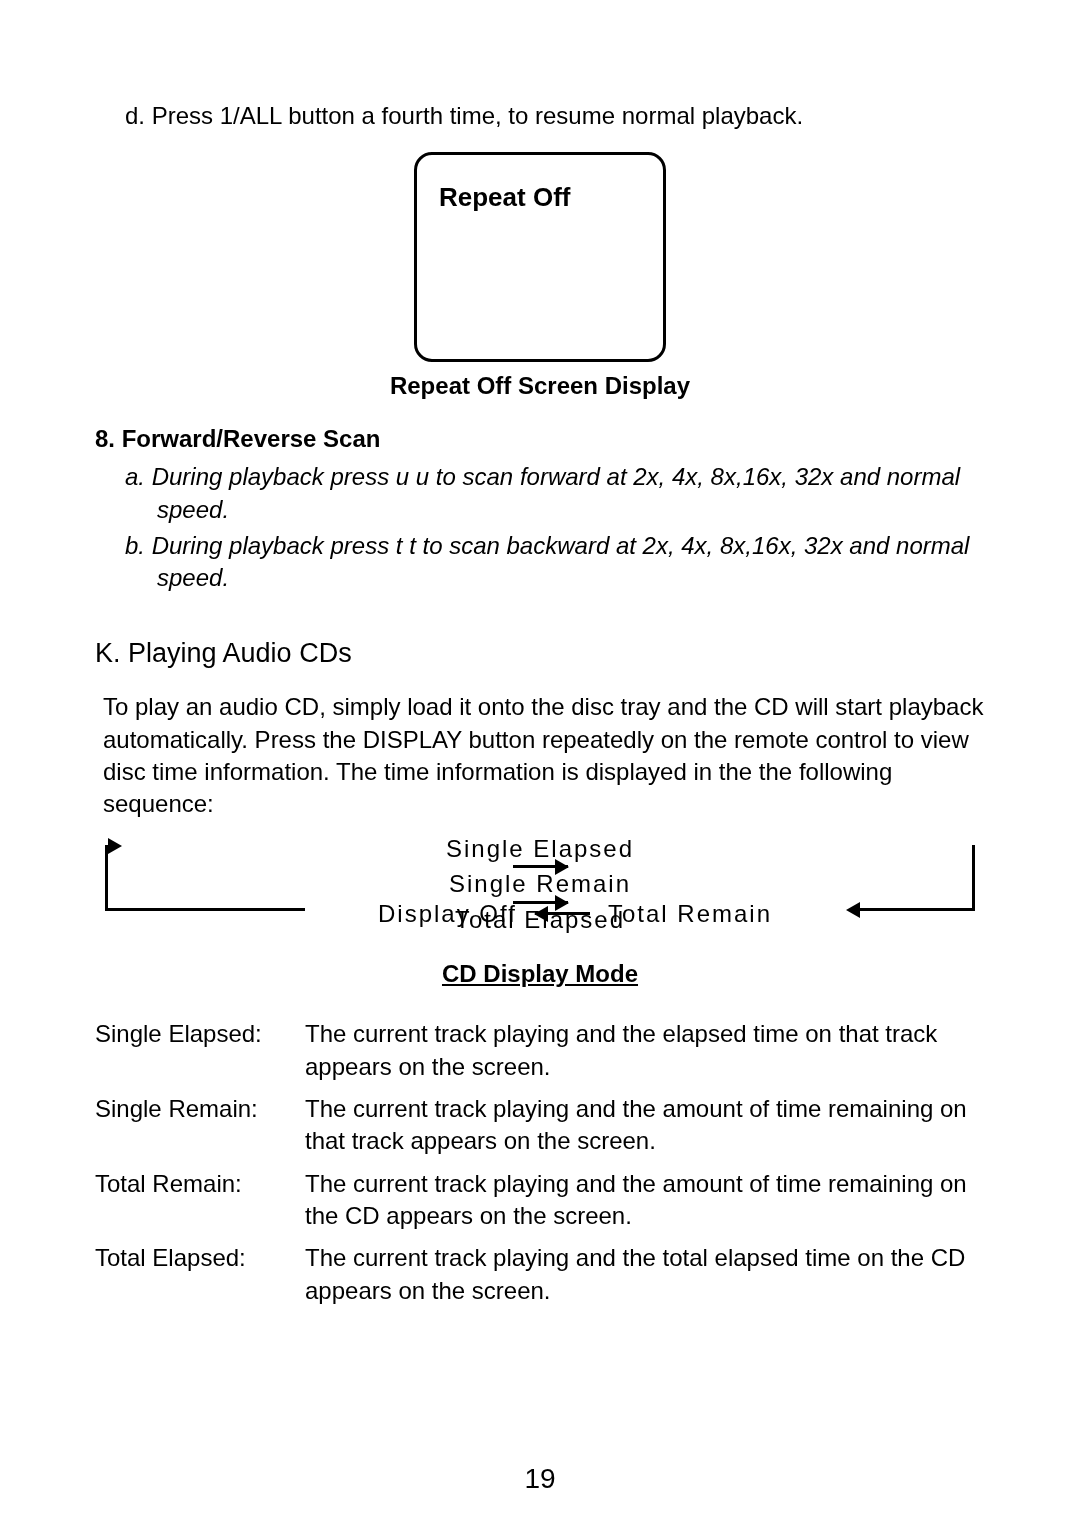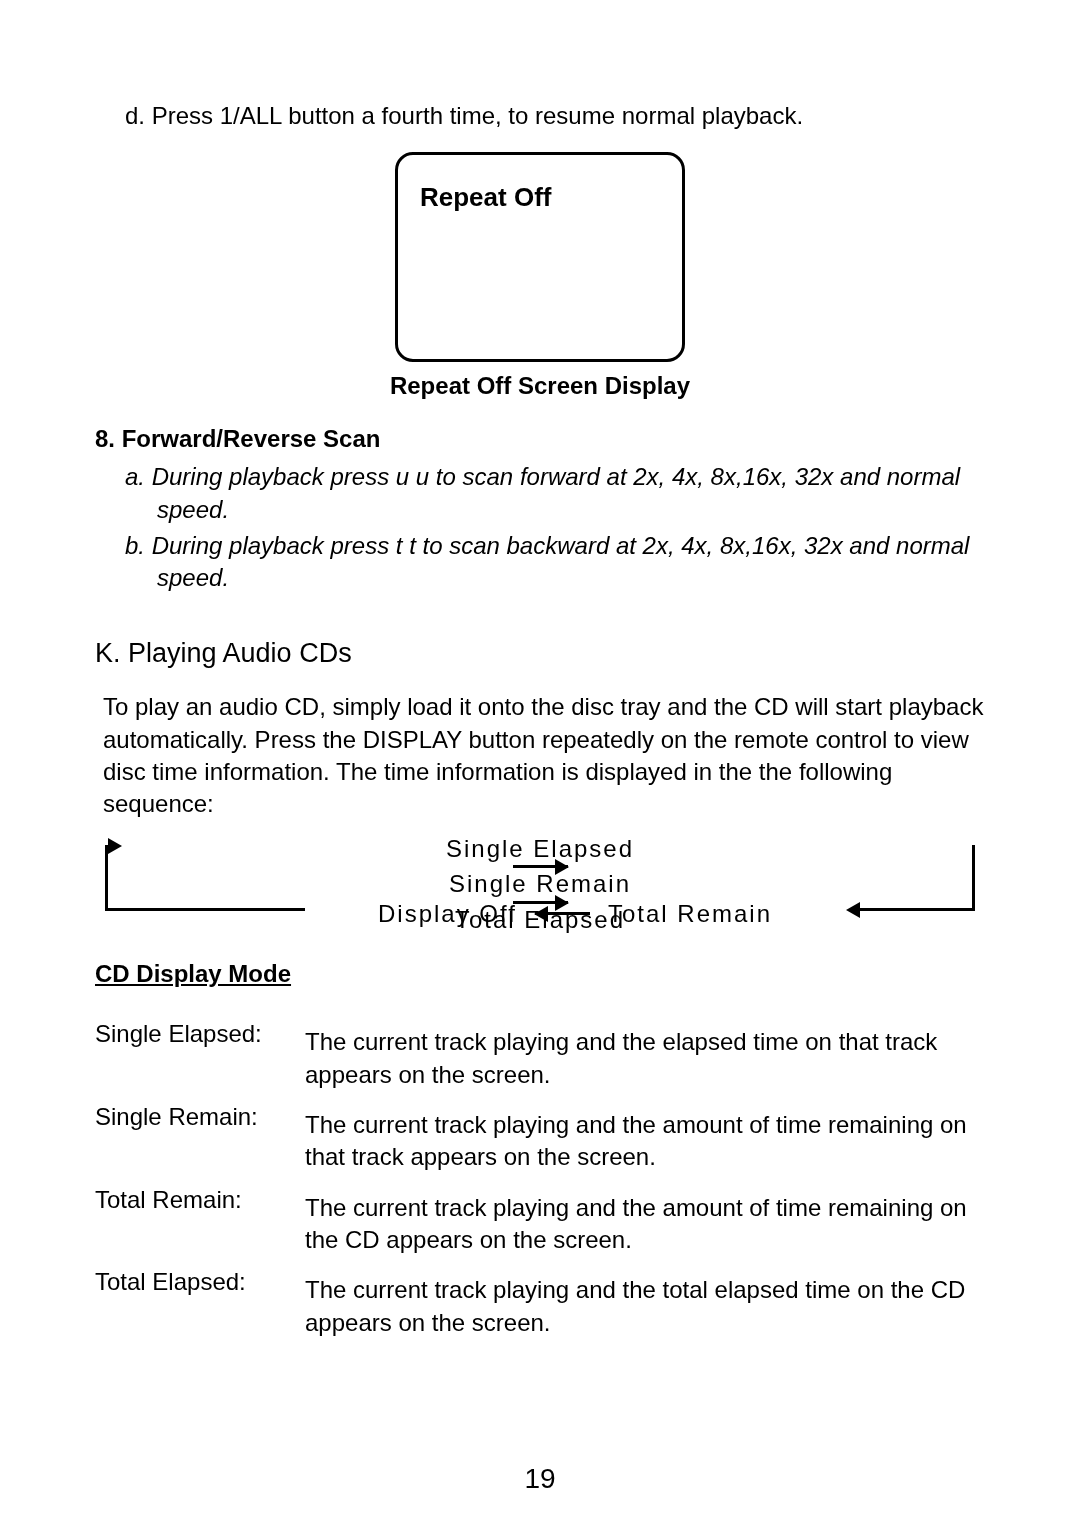--- a/index.html
+++ b/index.html
@@ -18,21 +18,21 @@
       padding: 100px 95px 40px 95px;
       position: relative;
     }
     .step-d {
       margin-left: 30px;
       margin-bottom: 20px;
     }
     .screen-box {
       border: 3px solid #000;
       border-radius: 18px;
-      width: 290px;
+      width: 252px;
       height: 210px;
       margin: 0 auto 8px auto;
       padding: 25px 22px;
     }
     .screen-box-text {
       font-weight: bold;
       font-size: 26px;
     }
     .caption-center {
       text-align: center;
@@ -167,36 +167,35 @@
     }
     .top-left-arrowhead {
       position: absolute;
       left: 3px;
       top: 5px;
       border-left: 14px solid #000;
       border-top: 8px solid transparent;
       border-bottom: 8px solid transparent;
     }
     .cd-display-mode {
-      text-align: left;
+      text-align: center;
       font-weight: bold;
       text-decoration: underline;
       margin-bottom: 28px;
     }
     .def-row {
       display: flex;
       margin-bottom: 10px;
     }
     .def-term {
       width: 210px;
       flex-shrink: 0;
     }
     .def-desc {
       flex: 1;
-      margin-top: 8px;
     }
     .page-number {
       position: absolute;
       bottom: 35px;
       left: 0;
       right: 0;
       text-align: center;
       font-size: 28px;
     }
   </style>

